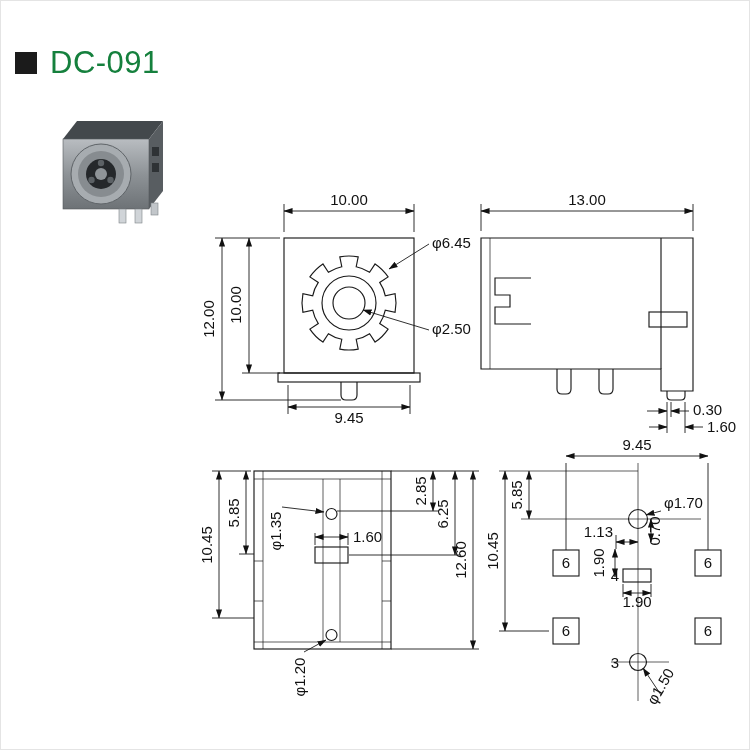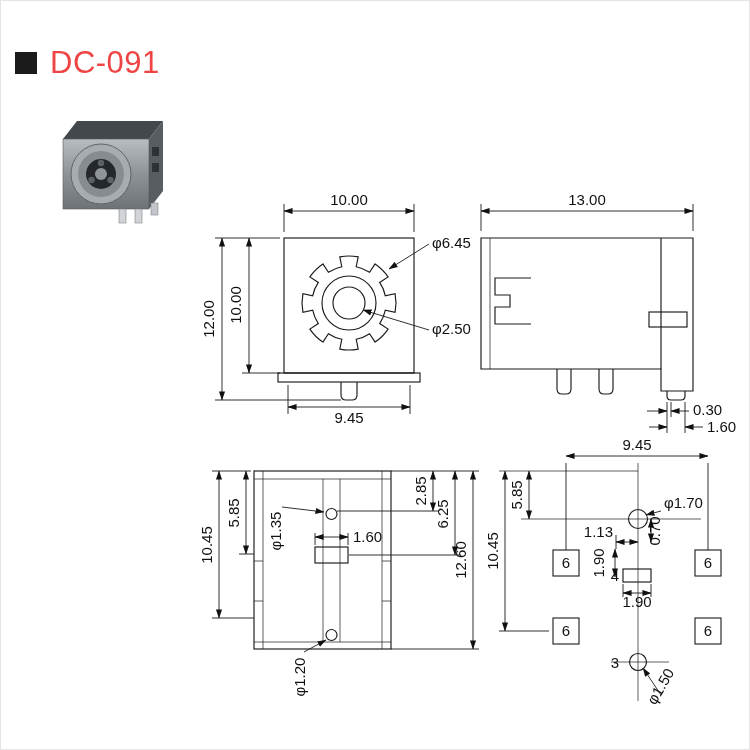--- a/index.html
+++ b/index.html
@@ -1,20 +1,20 @@
 <!DOCTYPE html>
 <html><head>
 <meta charset="utf-8">
 <style>
   html,body{margin:0;padding:0}
   body{width:750px;height:750px;background:#fff;font-family:"Liberation Sans",sans-serif}
   .page{position:relative;width:750px;height:750px;background:#fff;border:1px solid #e4e4e4;box-sizing:border-box;overflow:hidden}
   .title{position:absolute;left:14px;top:44px;display:flex;align-items:center;gap:13px;z-index:2}
   .title .sq{width:22px;height:22px;background:#1b1b1b;display:inline-block}
-  .title .txt{font-size:31px;color:#ef4444;font-weight:500;letter-spacing:.5px}
+  .title .txt{font-size:31px;color:#15803d;font-weight:500;letter-spacing:.5px}
   svg.draw{position:absolute;left:0;top:0}
   svg text{font-family:"Liberation Sans",sans-serif;font-size:15px;fill:#111;stroke:none}
   .lw{stroke:#1a1a1a;stroke-width:1.15;fill:none}
   .dim{stroke:#1a1a1a;stroke-width:0.9;fill:none}
   .thin{stroke:#1a1a1a;stroke-width:0.7;fill:none}
   .padbox{stroke:#1a1a1a;stroke-width:1.1;fill:#fff}
 </style>
 </head>
 <body>
 

